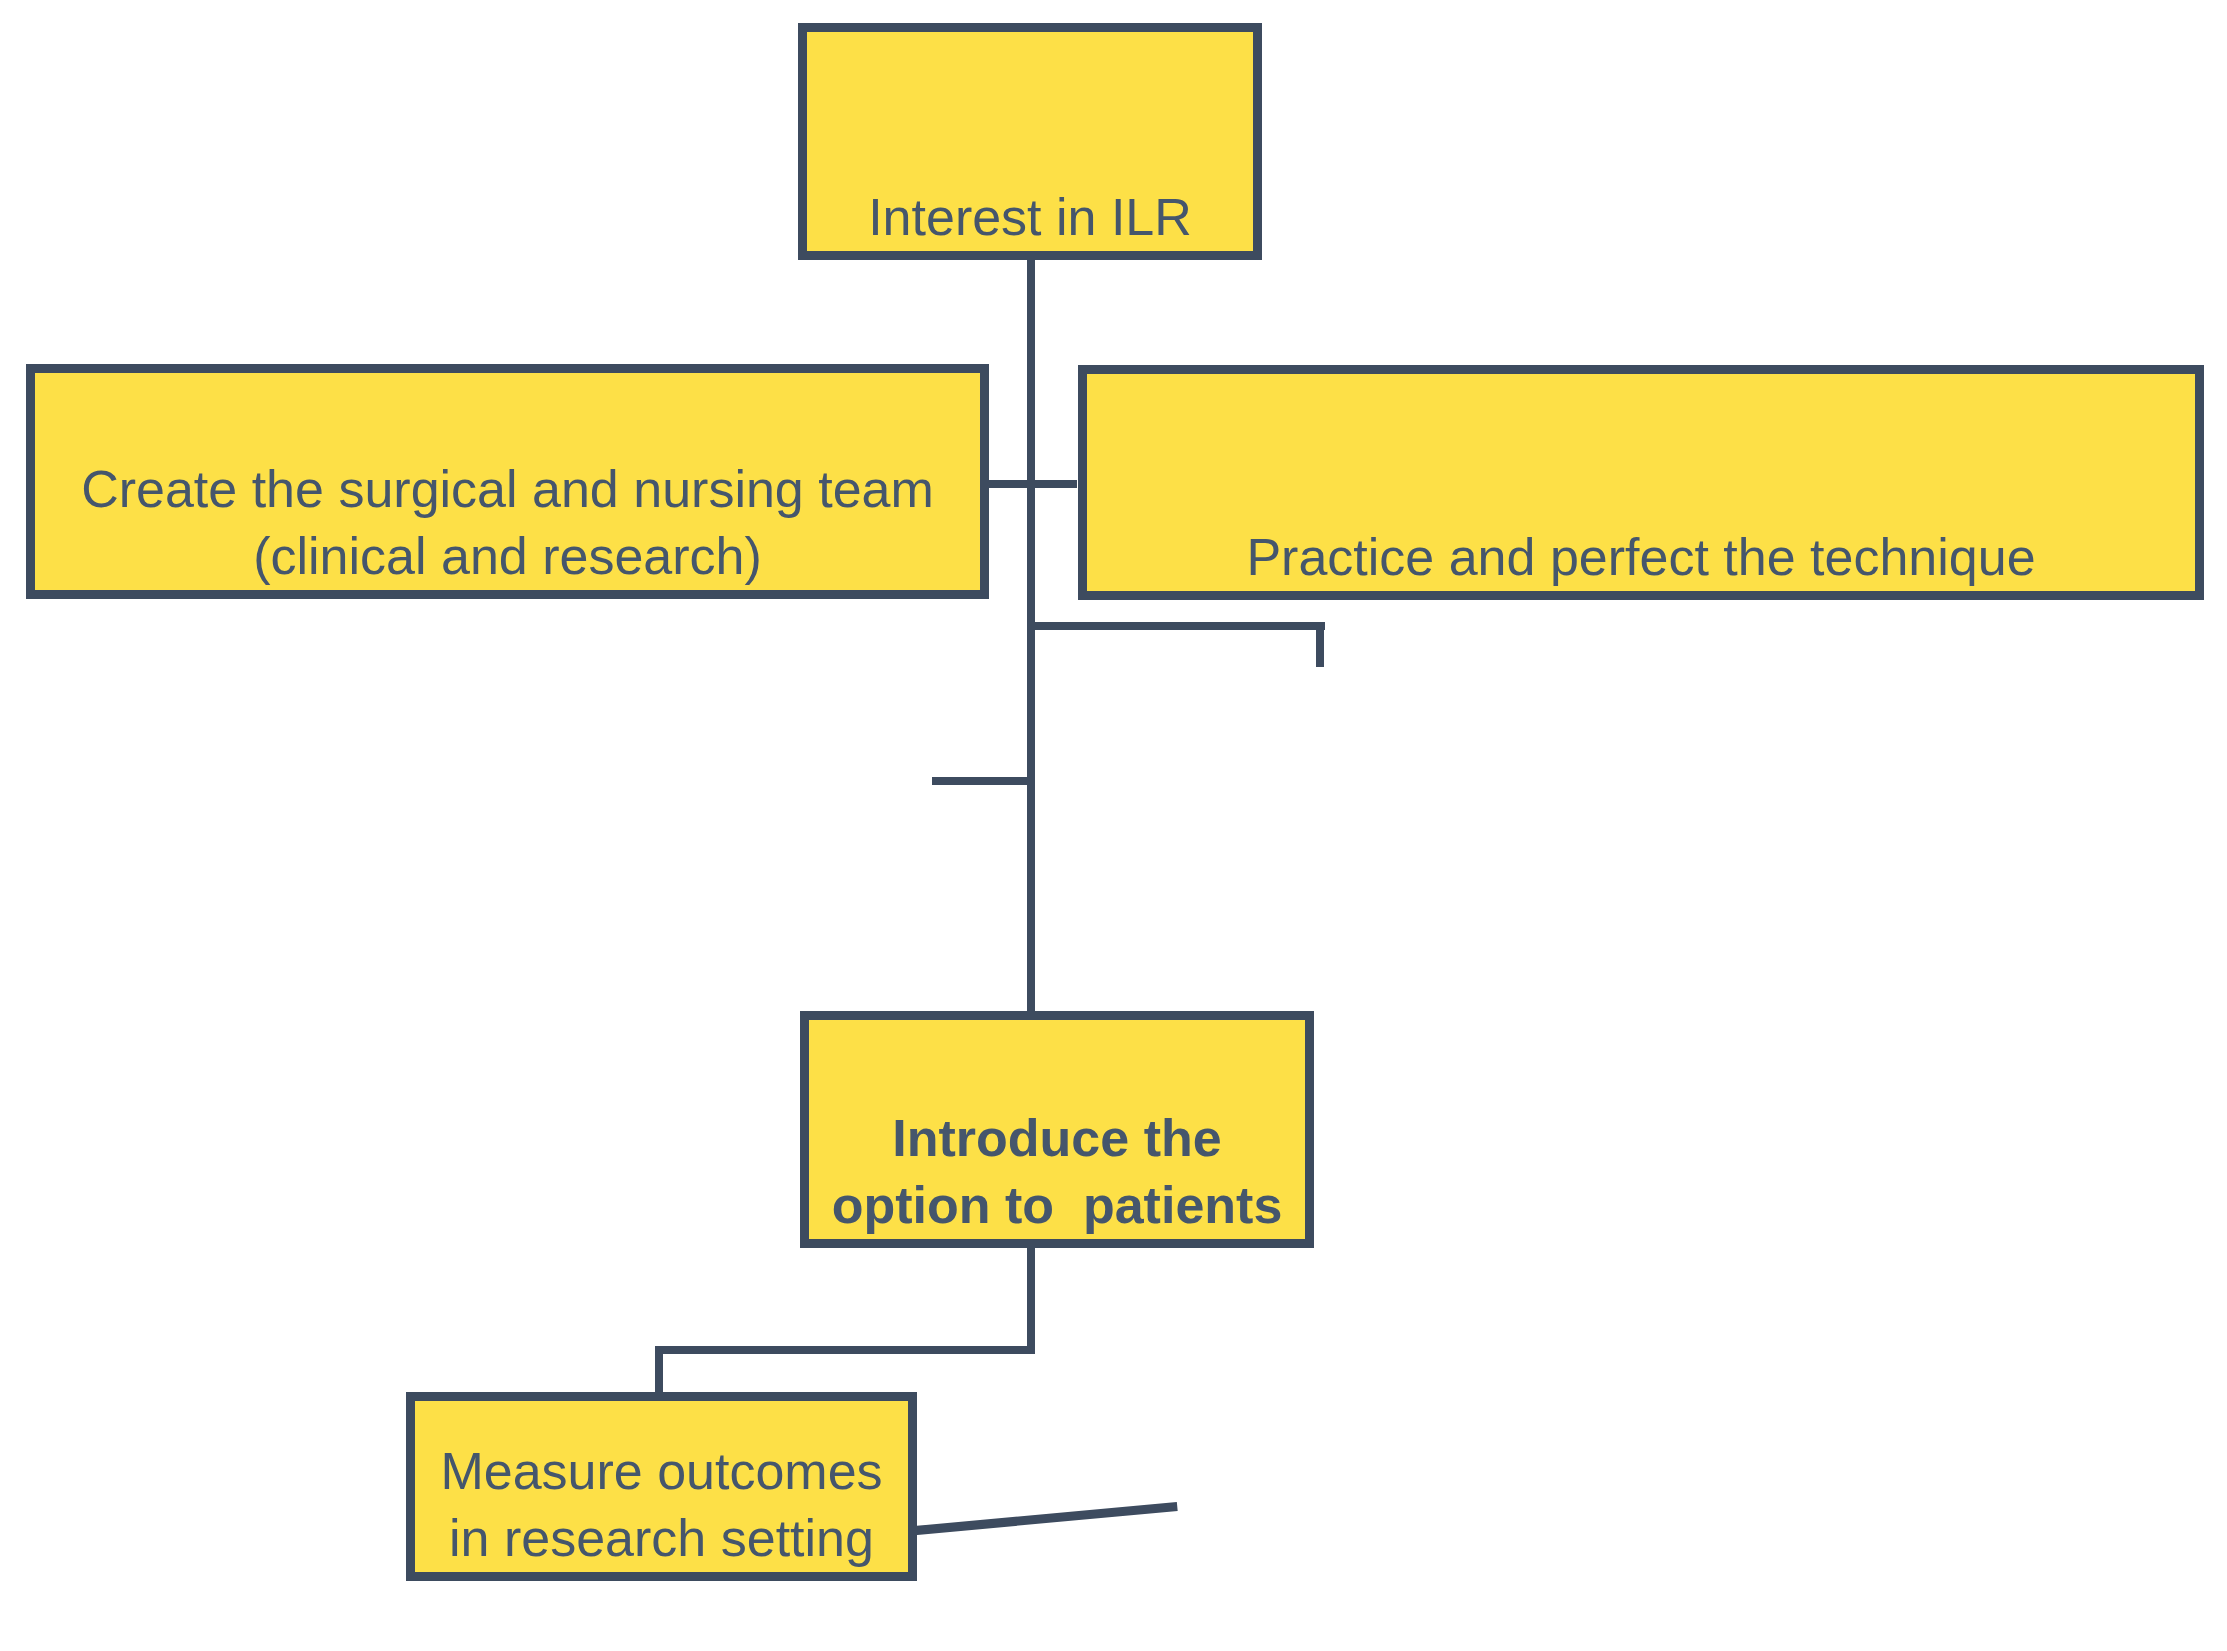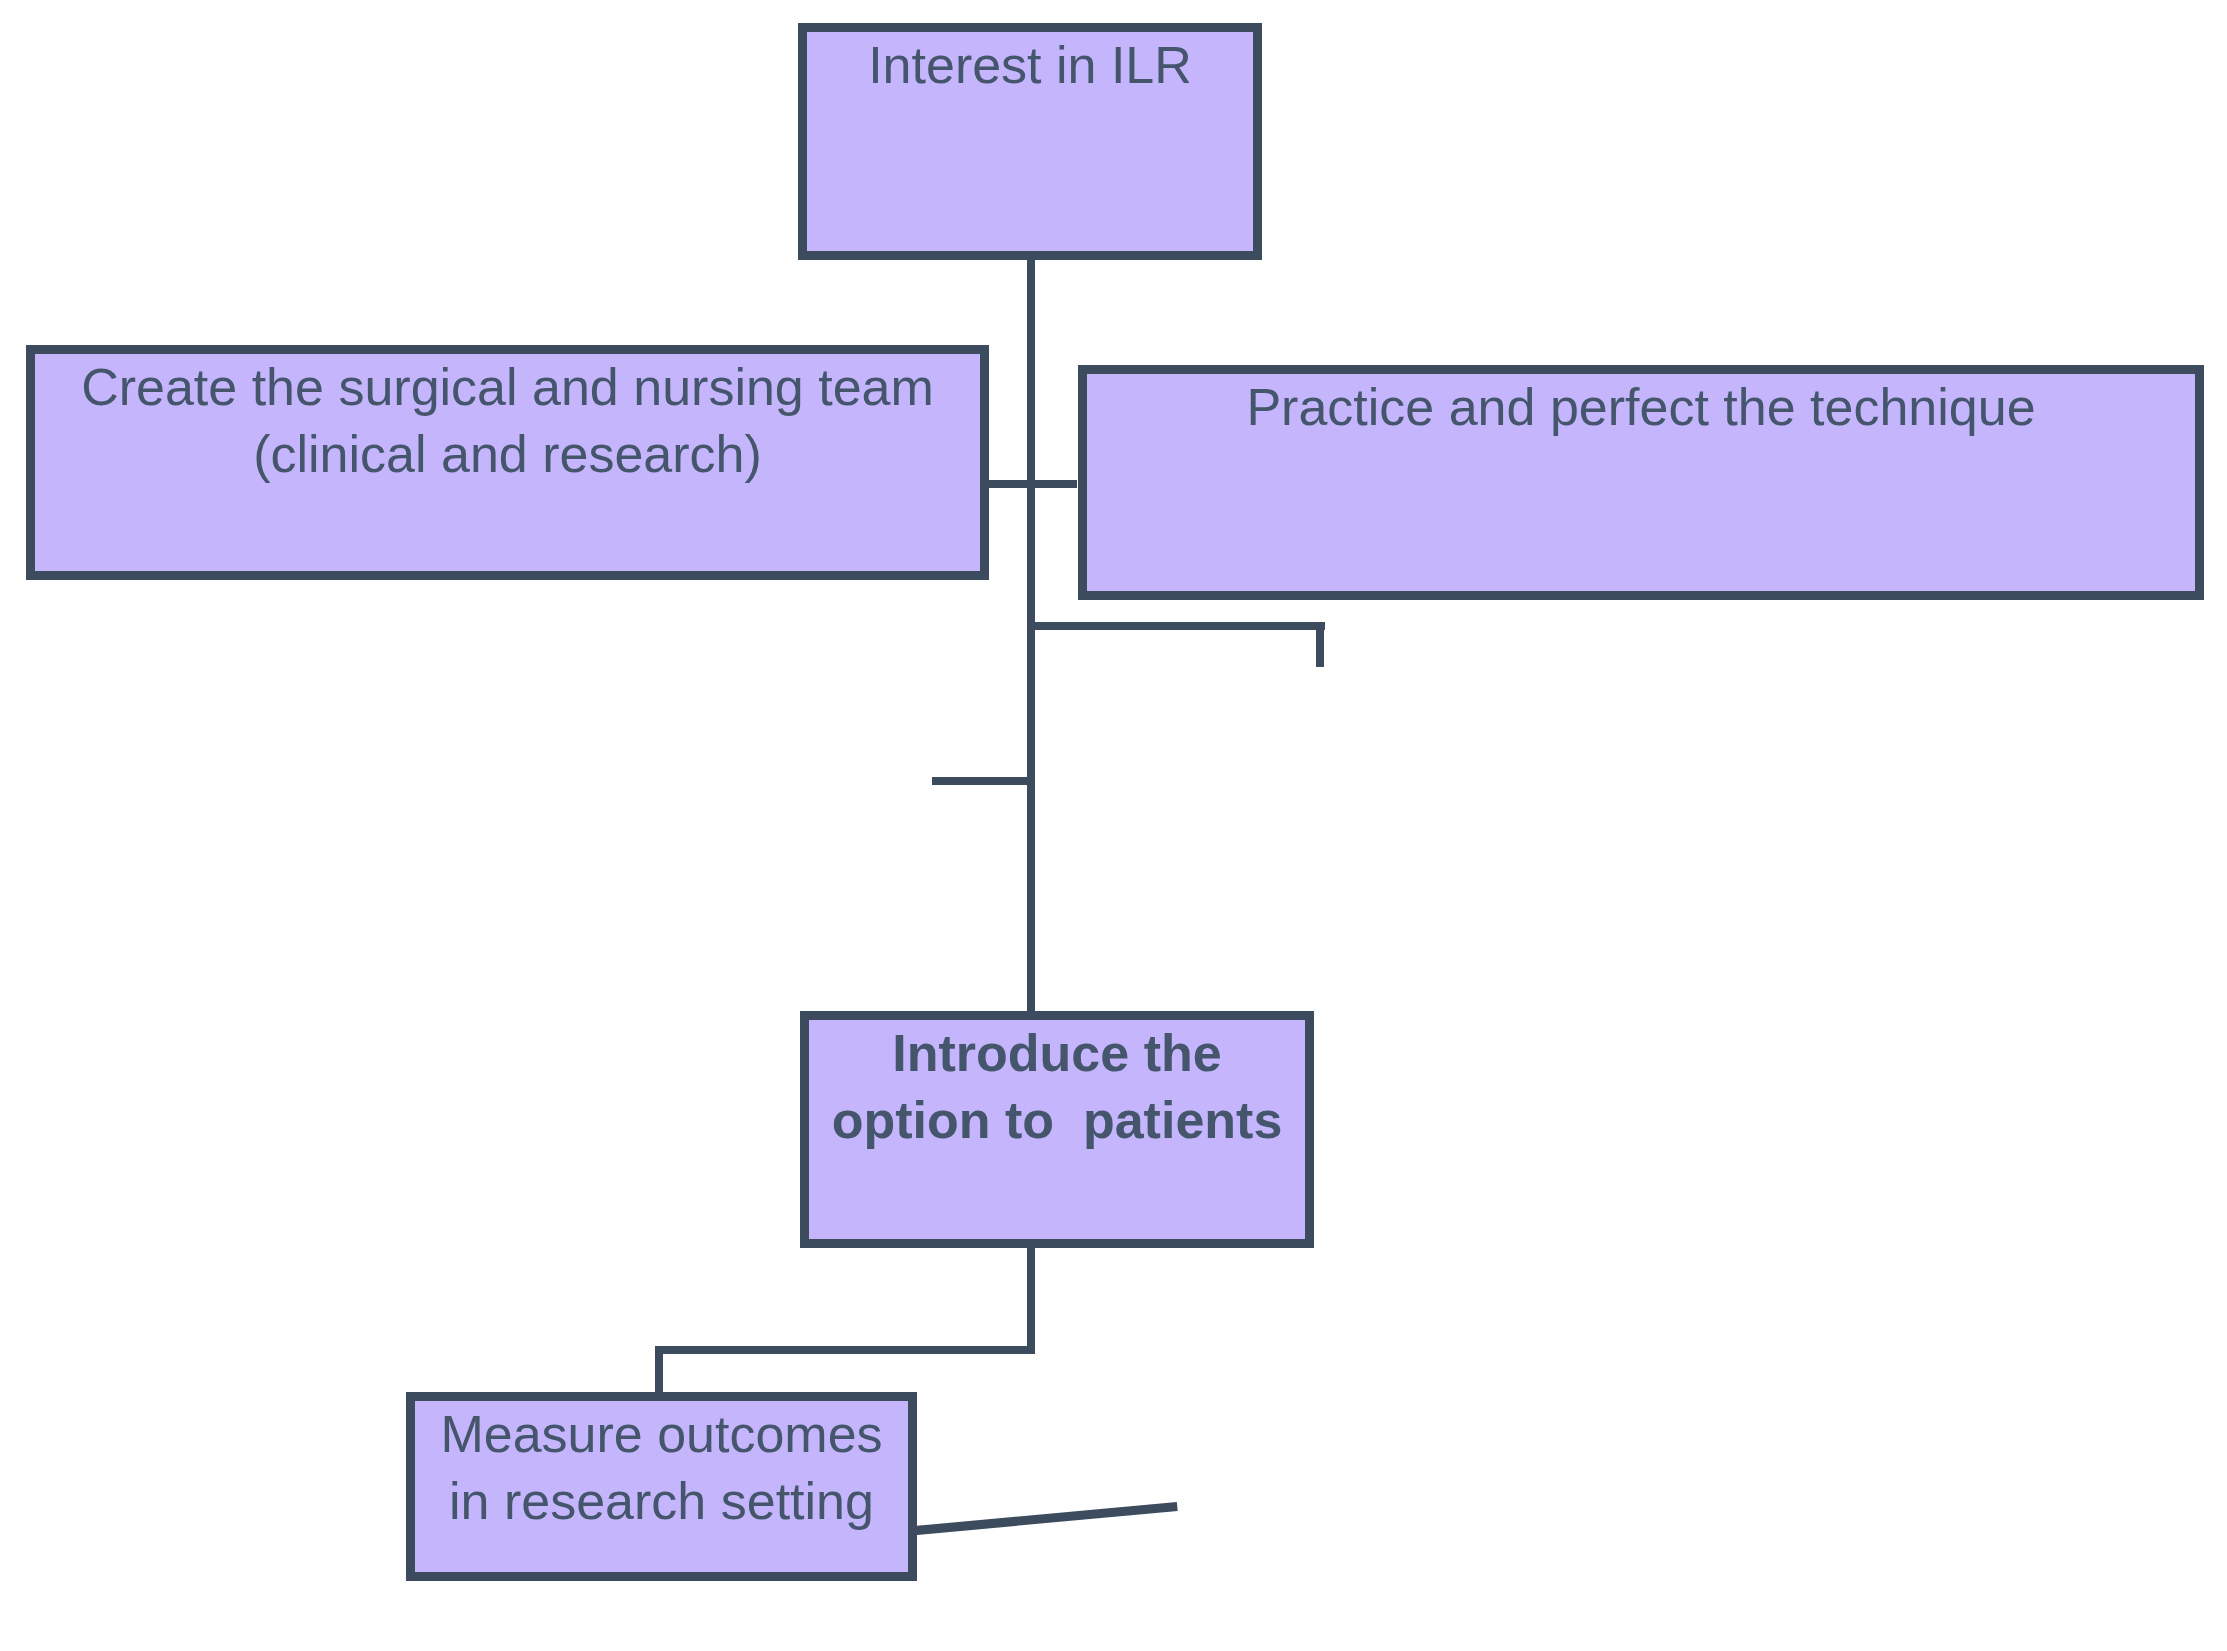--- a/index.html
+++ b/index.html
@@ -17,23 +17,23 @@
     width: 2227px;
     height: 1652px;
     background: var(--background);
     font-family: "Liberation Sans", "DejaVu Sans", sans-serif;
     overflow: hidden;
   }
   .node {
     position: absolute;
     box-sizing: border-box;
     border: 9px solid var(--line);
-    background: #c4b5fd;
+    background: #fde047;
     display: flex;
-    align-items: flex-start;
+    align-items: flex-end;
     justify-content: center;
     text-align: center;
   }
   .node .label {
     color: var(--text);
     font-size: 52px;
     line-height: 67px;
     white-space: pre-wrap;
   }
   .conn {
@@ -43,21 +43,21 @@
   .diag-svg {
     position: absolute;
     left: 901px;
     top: 1491px;
     width: 293px;
     height: 56px;
   }
 
   
   .n-interest  { left: 798px; top: 23px;   width: 464px;  height: 237px; }
-  .n-create    { left: 26px;   top: 345px;  width: 963px; height: 235px; }
+  .n-create    { left: 26px;   top: 364px;  width: 963px; height: 235px; }
   .n-practice  { left: 1078px; top: 365px;  width: 1126px; height: 235px; }
   .n-acquire   { left: 23px;   top: 670px;  width: 909px; height: 235px; }
   .n-present   { left: 1090px; top: 667px;  width: 461px;  height: 220px; }
   .n-introduce { left: 800px; top: 1011px; width: 514px;  height: 237px; font-weight: bold; }
   .n-measure   { left: 400px;  top: 1392px; width: 511px;  height: 189px; margin-left: 6px; }
   .n-develop   { left: 1176px; top: 1391px; width: 462px;  height: 229px; }
 
   
   .c-trunk-top      { left: 1027px; top: 260px;  width: 8.4px;  height: 752px; }
   .c-cross          { left: 988px; top: 480px;  width: 89px; height: 8.4px; }

